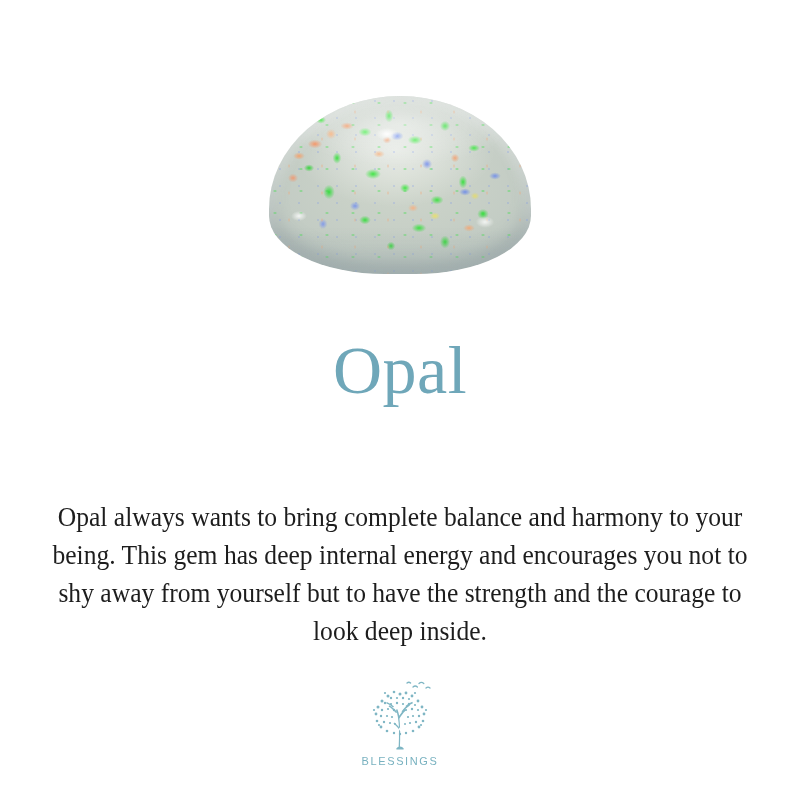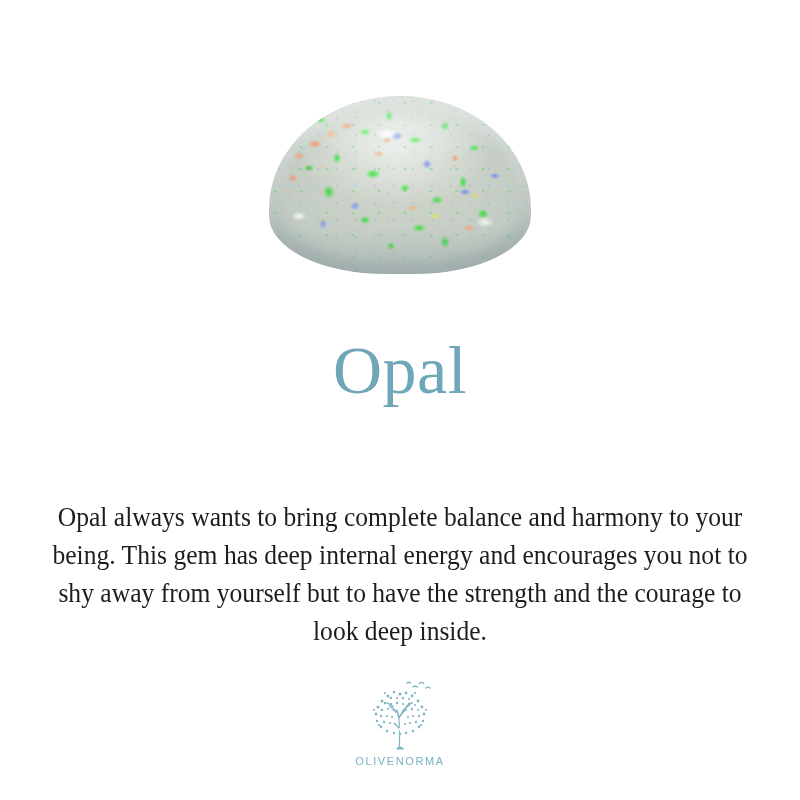--- a/index.html
+++ b/index.html
@@ -285,16 +285,16 @@
           <circle cx="68" cy="32" r="1.1"></circle>
       </g>
 
       <g fill="none" stroke="#7fb6c4" stroke-width="1.3" stroke-linecap="round">
         <path d="M55 9 q2.2-2 4.4 0"></path>
         <path d="M61 5.5 q2.4-2.2 4.8 0"></path>
         <path d="M68 10 q2-1.8 4 0"></path>
         <path d="M49 5 q1.8-1.6 3.6 0"></path>
       </g>
     </svg>
-    <div class="logo-word">OLIVENORMA</div>
+    <div class="logo-word">BLESSINGS</div>
   </div>
 
 </div>
 
 </body></html>

